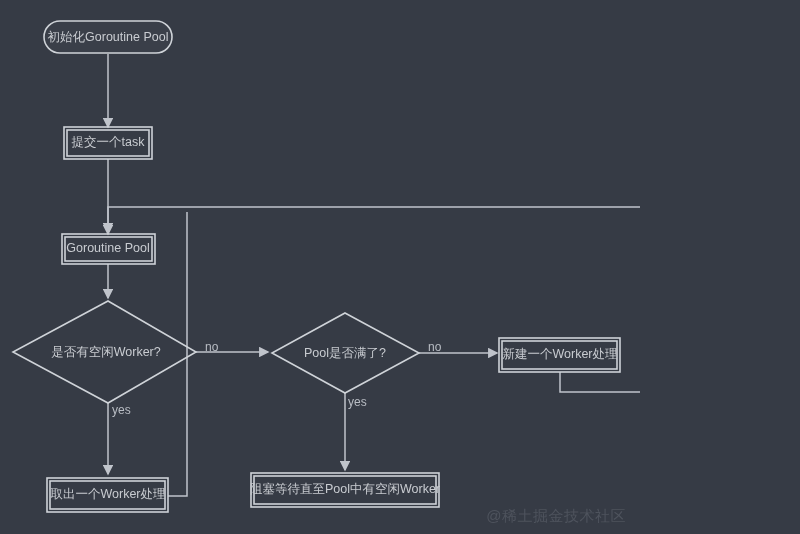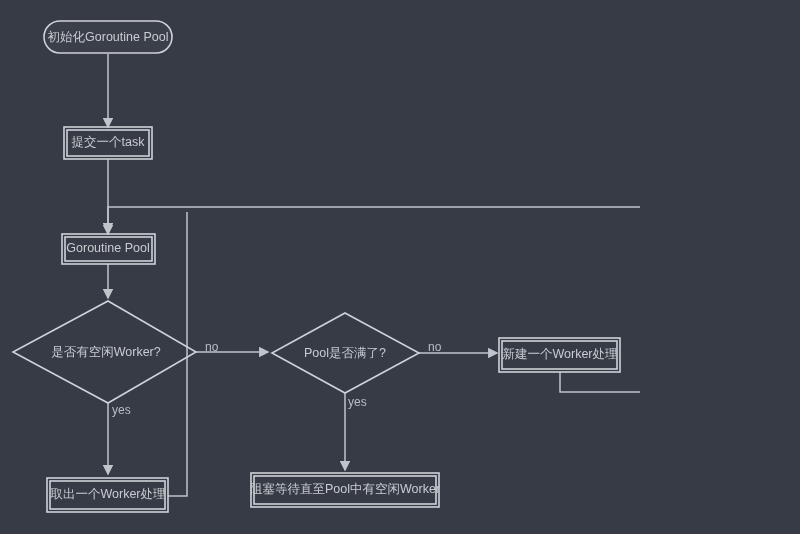--- a/index.html
+++ b/index.html
@@ -138,14 +138,15 @@
       <rect class="shape-stroke" x="254" y="476" width="182" height="28" stroke-width="1"></rect>
       <text class="node-text" x="345" y="490">阻塞等待直至Pool中有空闲Worker</text>
     </g>
 
     <text class="edge-label" x="205" y="348">no</text>
     <text class="edge-label" x="112" y="411">yes</text>
     <text class="edge-label" x="428" y="348">no</text>
     <text class="edge-label" x="348" y="403">yes</text>
   </svg>
 
+  <div class="watermark">@稀土掘金技术社区</div>
 
 </div>
 
 </body></html>

